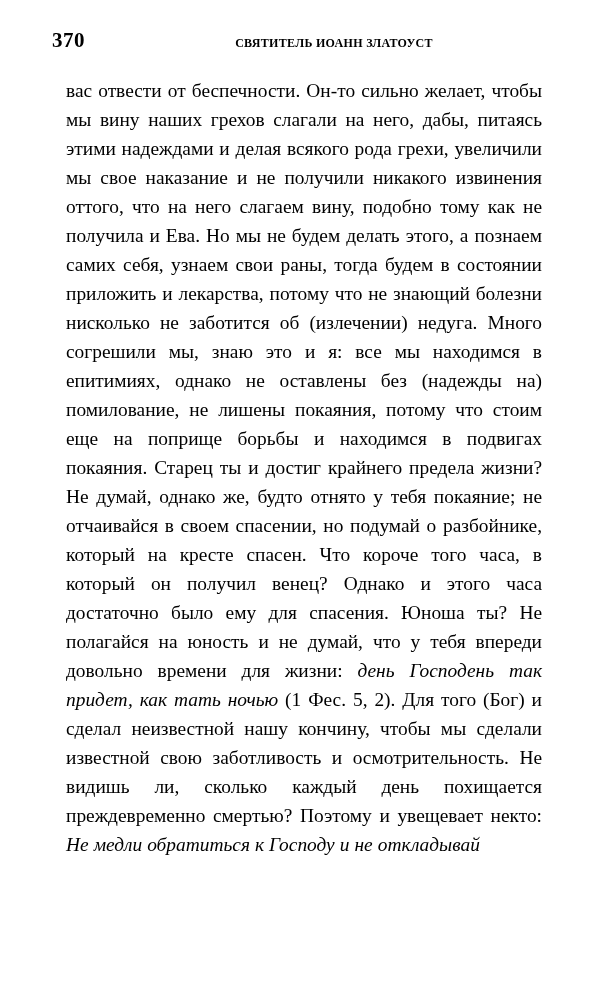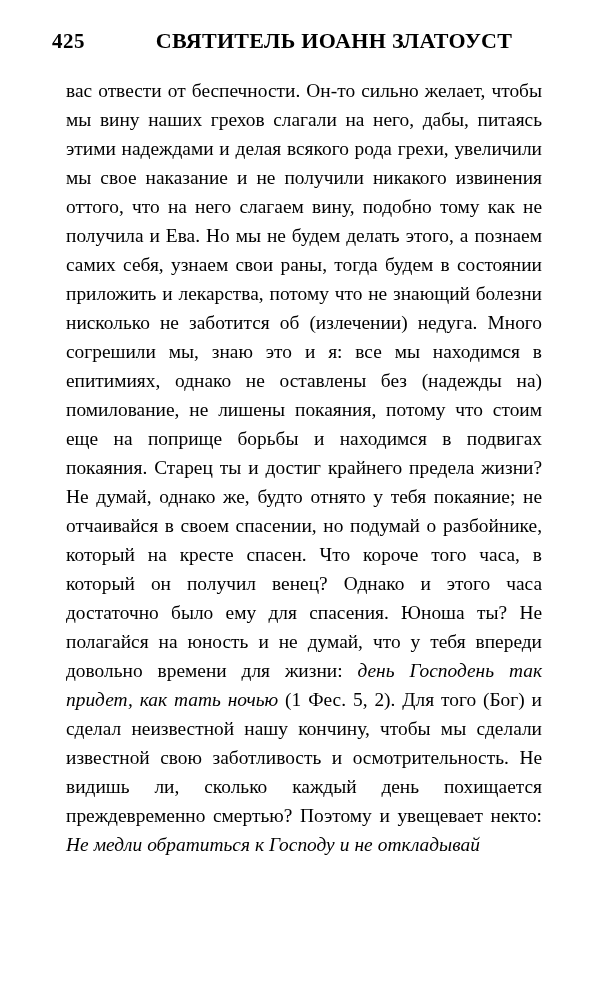--- a/index.html
+++ b/index.html
@@ -30,21 +30,21 @@
   }
   .page-number {
     font-size: 21px;
     font-weight: 700;
     letter-spacing: 0.5px;
     min-width: 70px;
   }
   .running-title {
     flex: 1;
     text-align: center;
-    font-size: 22px;
+    font-size: 12px;
     font-weight: 700;
     letter-spacing: 0.3px;
     text-transform: uppercase;
     padding-right: 10px;
     font-family: Liberation Serif, serif;
   }
   .body-text {
     font-size: 19.4px;
     line-height: 1.495;
     text-align: justify;
@@ -58,21 +58,21 @@
   .it {
     font-style: italic;
   }
 </style>
 </head>
 <body>
 
 <div class="page">
 
   <div class="header">
-    <div class="page-number">425</div>
+    <div class="page-number">370</div>
     <div class="running-title">Святитель Иоанн Златоуст</div>
   </div>
 
   <div class="body-text">
     <p>
       <span>вас отвести от беспечности. Он-то сильно желает, чтобы мы вину наших грехов слагали на него, дабы, питаясь этими надеждами и делая всякого рода грехи, увеличили мы свое наказание и не получили никакого извинения оттого, что на него слагаем вину, подобно тому как не получила и Ева. Но мы не будем делать этого, а познаем самих себя, узнаем свои раны, тогда будем в состоянии приложить и лекарства, потому что не знающий болезни нисколько не заботится об (излечении) недуга. Много согрешили мы, знаю это и я: все мы находимся в епитимиях, однако не оставлены без (надежды на) помилование, не лишены покаяния, потому что стоим еще на поприще борьбы и находимся в подвигах покаяния. Старец ты и достиг крайнего предела жизни? Не думай, однако же, будто отнято у тебя покаяние; не отчаивайся в своем спасении, но подумай о разбойнике, который на кресте спасен. Что короче того часа, в который он получил венец? Однако и этого часа достаточно было ему для спасения. Юноша ты? Не полагайся на юность и не думай, что у тебя впереди довольно времени для жизни: </span><span class="it">день Господень так придет, как тать ночью</span><span> (1 Фес. 5, 2). Для того (Бог) и сделал неизвестной нашу кончину, чтобы мы сделали известной свою заботливость и осмотрительность. Не видишь ли, сколько каждый день похищается преждевременно смертью? Поэтому и увещевает некто: </span><span class="it">Не медли обратиться к Господу и не откладывай</span>
     </p>
   </div>
 
 </div>

